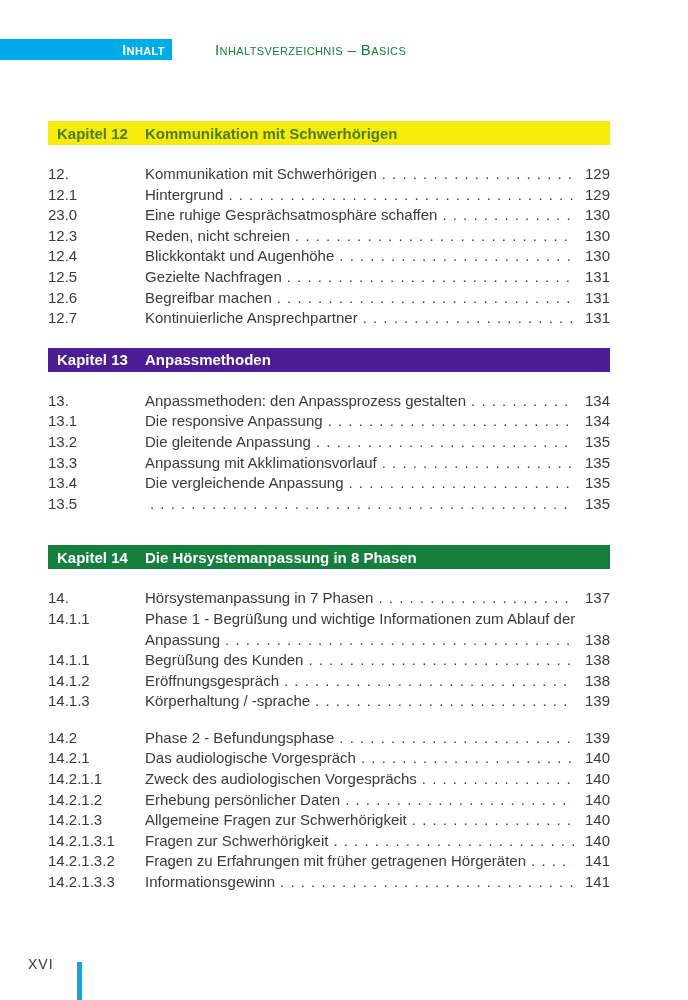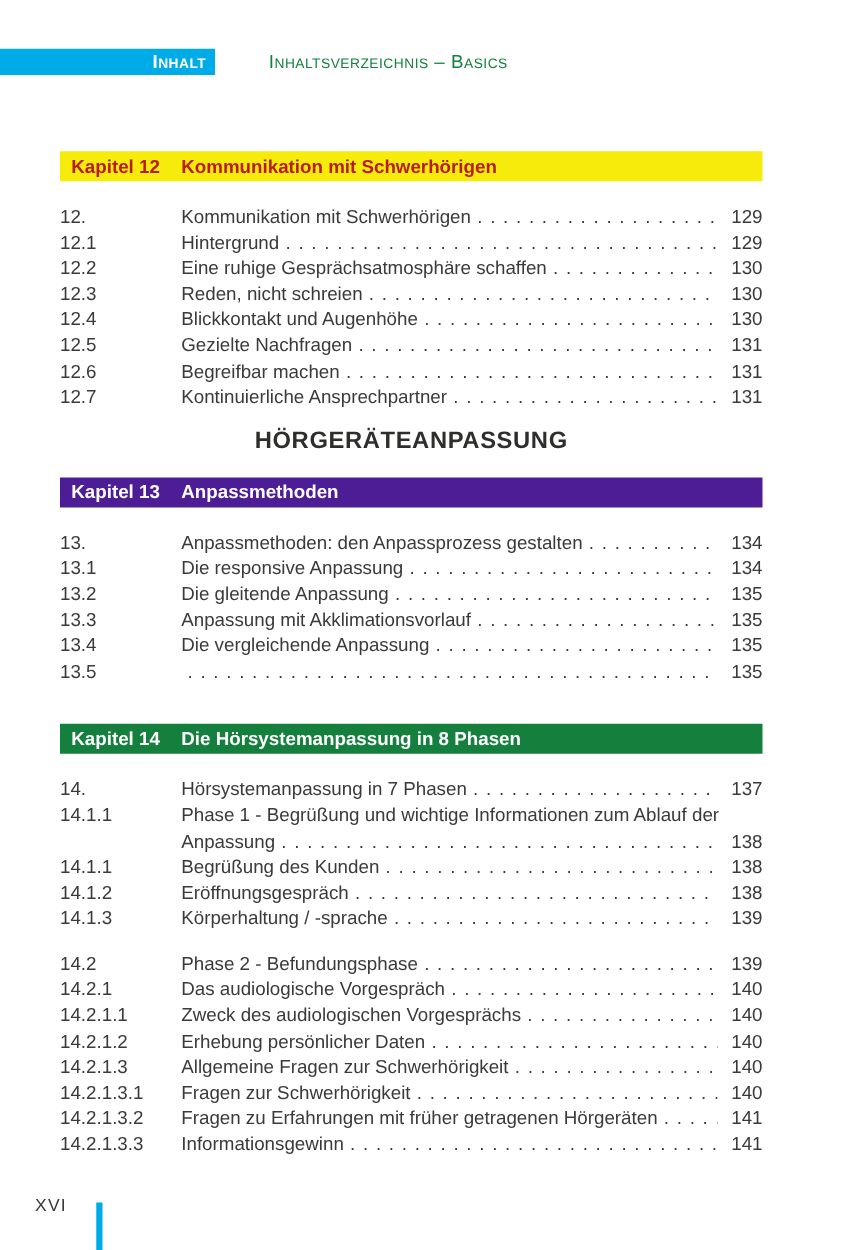--- a/index.html
+++ b/index.html
@@ -124,40 +124,40 @@
 <body>
 
 <div class="header-tab">
   <span>Inhalt</span>
 </div>
 <div class="header-title">Inhaltsverzeichnis – Basics</div>
 
 <div class="content">
 
   <section>
-    <div class="chapter-bar" style="background: rgb(246, 235, 10); color: #b91c1c;">
+    <div class="chapter-bar" style="background: rgb(246, 235, 10); color: #4d7c0f;">
       <span class="chapter-label">Kapitel 12</span>
       <span class="chapter-title">Kommunikation mit Schwerhörigen</span>
     </div>
     <div class="toc">
         <div class="toc-block">
           <div class="toc-row">
             <span class="toc-num">12.</span>
             <span class="toc-title">Kommunikation mit Schwerhörigen</span>
             <span class="toc-dots">. . . . . . . . . . . . . . . . . . . . . . . . . . . . . . . . . . . . . . . . . . . . . . . . . . . . . . . . . . . . . . . . . . . . . . . . . . . . . . . . . . . . . . . . . .</span>
             <span class="toc-page">129</span>
           </div>
           <div class="toc-row">
             <span class="toc-num">12.1</span>
             <span class="toc-title">Hintergrund</span>
             <span class="toc-dots">. . . . . . . . . . . . . . . . . . . . . . . . . . . . . . . . . . . . . . . . . . . . . . . . . . . . . . . . . . . . . . . . . . . . . . . . . . . . . . . . . . . . . . . . . .</span>
             <span class="toc-page">129</span>
           </div>
           <div class="toc-row">
-            <span class="toc-num">12.2</span>
+            <span class="toc-num">23.0</span>
             <span class="toc-title">Eine ruhige Gesprächsatmosphäre schaffen</span>
             <span class="toc-dots">. . . . . . . . . . . . . . . . . . . . . . . . . . . . . . . . . . . . . . . . . . . . . . . . . . . . . . . . . . . . . . . . . . . . . . . . . . . . . . . . . . . . . . . . . .</span>
             <span class="toc-page">130</span>
           </div>
           <div class="toc-row">
             <span class="toc-num">12.3</span>
             <span class="toc-title">Reden, nicht schreien</span>
             <span class="toc-dots">. . . . . . . . . . . . . . . . . . . . . . . . . . . . . . . . . . . . . . . . . . . . . . . . . . . . . . . . . . . . . . . . . . . . . . . . . . . . . . . . . . . . . . . . . .</span>
             <span class="toc-page">130</span>
           </div>
@@ -182,21 +182,20 @@
           <div class="toc-row">
             <span class="toc-num">12.7</span>
             <span class="toc-title">Kontinuierliche Ansprechpartner</span>
             <span class="toc-dots">. . . . . . . . . . . . . . . . . . . . . . . . . . . . . . . . . . . . . . . . . . . . . . . . . . . . . . . . . . . . . . . . . . . . . . . . . . . . . . . . . . . . . . . . . .</span>
             <span class="toc-page">131</span>
           </div>
         </div>
       </div>
   </section>
 
-  <h2 class="part-heading">HÖRGERÄTEANPASSUNG</h2>
 
   <section class="section-ch13">
     <div class="chapter-bar" style="background: #4c1d95; color: rgb(255, 255, 255); justify-content: space-between;">
       <span class="chapter-label">Kapitel 13</span>
       <span class="chapter-title">Anpassmethoden</span>
     </div>
     <div class="toc">
         <div class="toc-block">
           <div class="toc-row">
             <span class="toc-num">13.</span>

